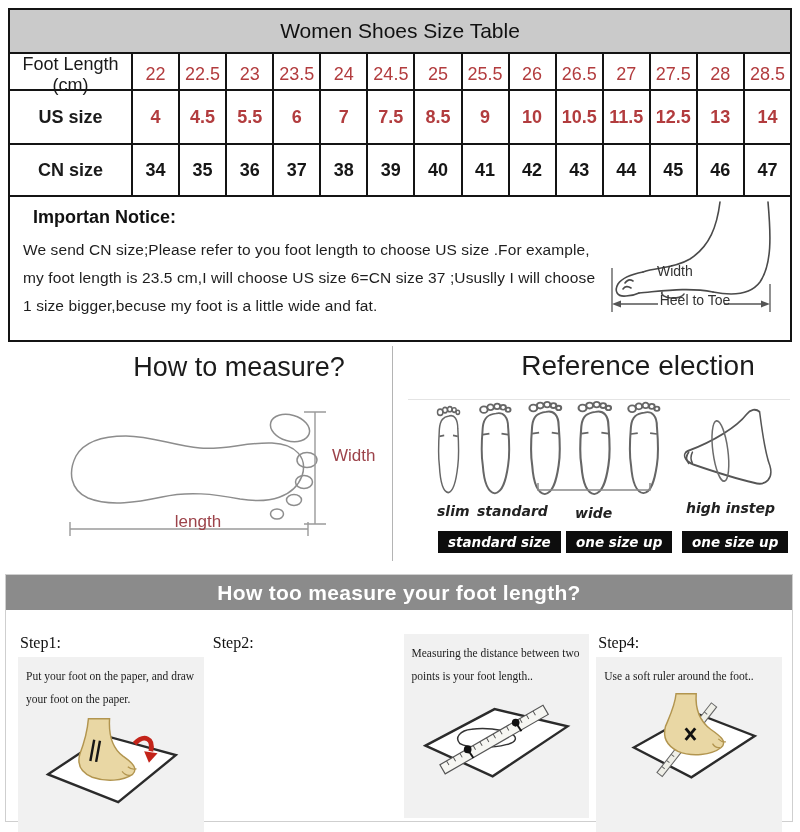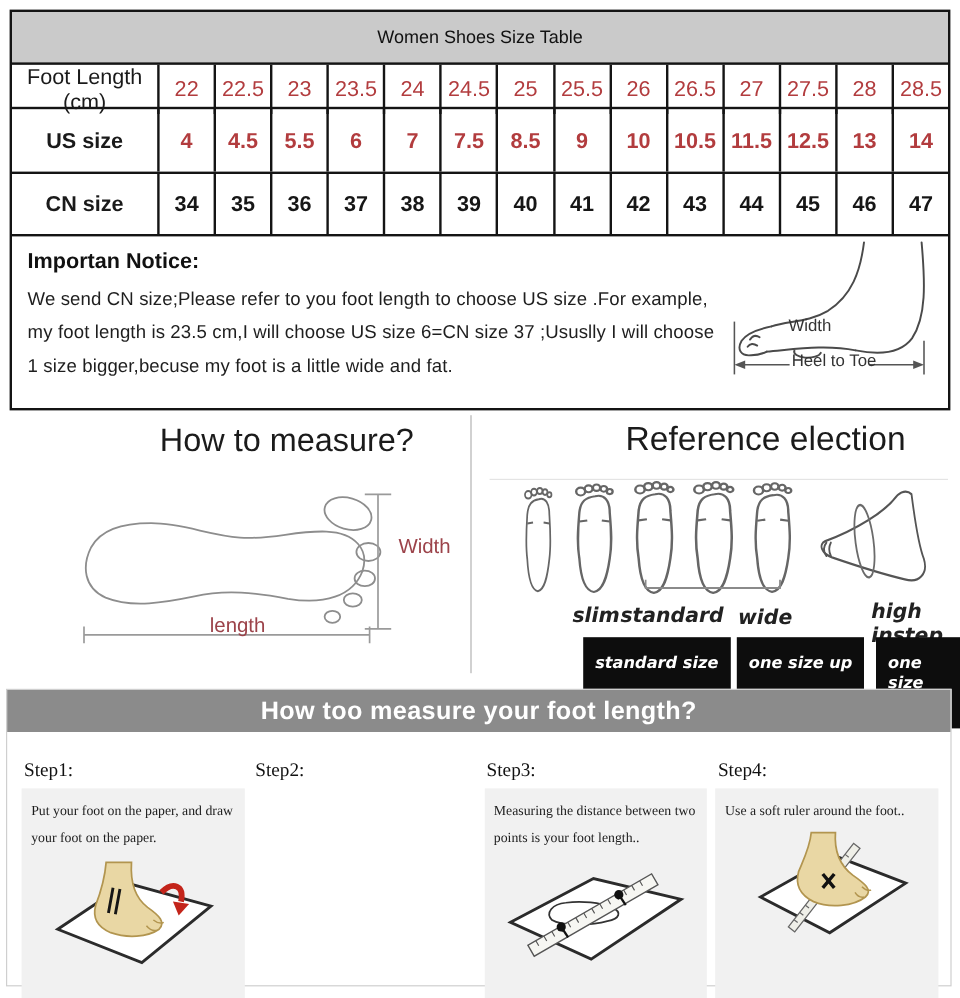--- a/index.html
+++ b/index.html
@@ -2,48 +2,48 @@
 <html><head>
 <meta charset="utf-8">
 <style>
   html,body{margin:0;padding:0;background:#fff;}
   #page{position:relative;width:800px;height:832px;background:#fff;
         font-family:"Liberation Sans",sans-serif;color:#161616;overflow:hidden;}
 
   
   .topbox{position:absolute;left:8px;top:8px;width:780px;height:330px;border:2px solid #141414;background:#fff;}
   .st-title{height:42px;background:#cacaca;border-bottom:2px solid #141414;
-            display:flex;align-items:center;justify-content:center;font-size:15px;color:#111;}
+            display:flex;align-items:center;justify-content:center;font-size:21px;color:#111;}
   .st-row{display:grid;grid-template-columns:121px repeat(14,1fr);}
   .st-row + .st-row{border-top:2px solid #141414;font-weight:bold;}
   .st-cell{border-left:2px solid #141414;display:flex;align-items:center;justify-content:center;
            font-size:18px;text-align:center;line-height:1.15;}
   .st-cell:first-child{border-left:none;}
   .r0{height:35px;} .r1{height:52px;} .r2{height:50px;}
   .red{color:#b23c3e;}
   .st-label{font-size:18px;color:#1a1a1a;padding:0 4px;}
 
   .notice{border-top:2px solid #141414;height:133px;display:flex;}
   .notice-text{flex:1;padding:8px 0 0 13px;}
-  .notice-heading{font-weight:bold;font-size:18px;margin:2px 0 8px 0;color:#111;}
+  .notice-heading{font-weight:bold;font-size:18px;margin:2px 0 8px 10px;color:#111;}
   .notice-line{font-size:15.5px;color:#1e1e1e;line-height:28px;letter-spacing:.1px;}
   .notice-foot{position:relative;width:190px;height:133px;}
   .notice-foot svg{position:absolute;left:0;top:3px;}
   .n-width{position:absolute;left:57px;top:66px;font-size:14px;color:#333;}
   .n-heel{position:absolute;left:52px;top:95px;width:86px;text-align:center;font-size:14px;color:#333;}
 
   
   .panel-title{position:absolute;font-size:27px;color:#1b1b1b;padding-left:43px;}
   .divider-v{position:absolute;left:392px;top:346px;width:1px;height:215px;background:#b4b4b4;}
   .ref-underline{position:absolute;left:408px;top:399px;width:382px;height:1px;background:#e4e4e4;}
   .meas-label{position:absolute;color:#9c434a;font-size:17px;}
   .hand{font-style:italic;font-family:"DejaVu Sans",sans-serif;font-weight:bold;color:#222;}
-  .foot-label{position:absolute;font-size:17px;margin-left:40px;}
-  .badge{position:absolute;background:#0d0d0d;color:#fff;font-size:13.5px;padding:14px 10px;
-         font-style:italic;font-family:"DejaVu Sans",sans-serif;font-weight:bold;margin-left:48px;}
+  .foot-label{position:absolute;font-size:14px;}
+  .badge{position:absolute;background:#0d0d0d;color:#fff;font-size:13.5px;padding:3px 10px;
+         font-style:italic;font-family:"DejaVu Sans",sans-serif;font-weight:bold;}
   .sketch{position:absolute;}
 
   
   .bottombox{position:absolute;left:5px;top:574px;width:788px;height:248px;border:1px solid #cfcfcf;background:#fff;box-sizing:border-box;}
   .bb-header{height:35px;background:#8b8b8b;display:flex;align-items:center;justify-content:center;
              color:#fff;font-size:21px;font-weight:bold;letter-spacing:.3px;}
   .steps{display:flex;gap:7px;padding:24px 10px 0 12px;}
   .step-col{width:187px;}
   .step-label{font-family:"Liberation Serif",serif;font-size:16px;color:#111;margin:0 0 5px 2px;}
   .step-card{background:#f1f1f1;height:184px;}
@@ -263,21 +263,20 @@
             </svg>
           </div>
         </div>
       </div>
 
       <div class="step-col">
         <div class="step-label">Step2:</div>
       </div>
 
       <div class="step-col">
-        <div class="step-label">Step3:</div>
         <div class="step-card">
           <div class="step-text">Measuring the distance between two points is your foot length..</div>
           <div class="step-illus">
             <svg width="172" height="96" viewBox="0 0 175 100">
               <path d="M14,60 L86,22 L162,40 L84,92 Z" fill="#fff" stroke="#2b2b2b" stroke-width="2.5"></path>
               <path d="M50,58 C44,52 50,44 62,43 C76,41 92,43 102,47 C111,51 109,57 98,59 C84,63 58,63 50,58 Z" fill="none" stroke="#333" stroke-width="1.5"></path>
               <g transform="rotate(-30 88 54)">
                 <rect x="24" y="47" width="124" height="11" fill="#f6f6f2" stroke="#555" stroke-width="1.2"></rect>
                 <path d="M32,47 v5 M40,47 v5 M48,47 v5 M56,47 v5 M64,47 v5 M72,47 v5 M80,47 v5 M88,47 v5 M96,47 v5 M104,47 v5 M112,47 v5 M120,47 v5 M128,47 v5 M136,47 v5" stroke="#555" stroke-width="1"></path>
               </g>

